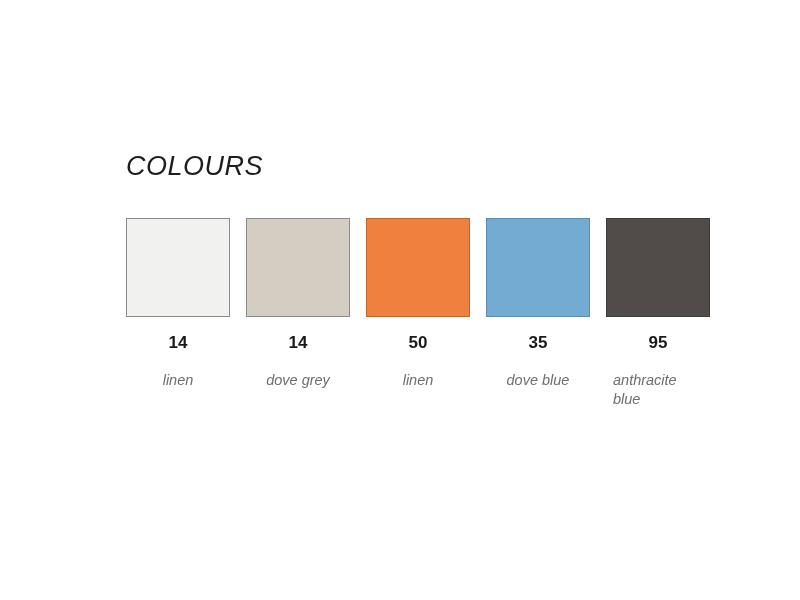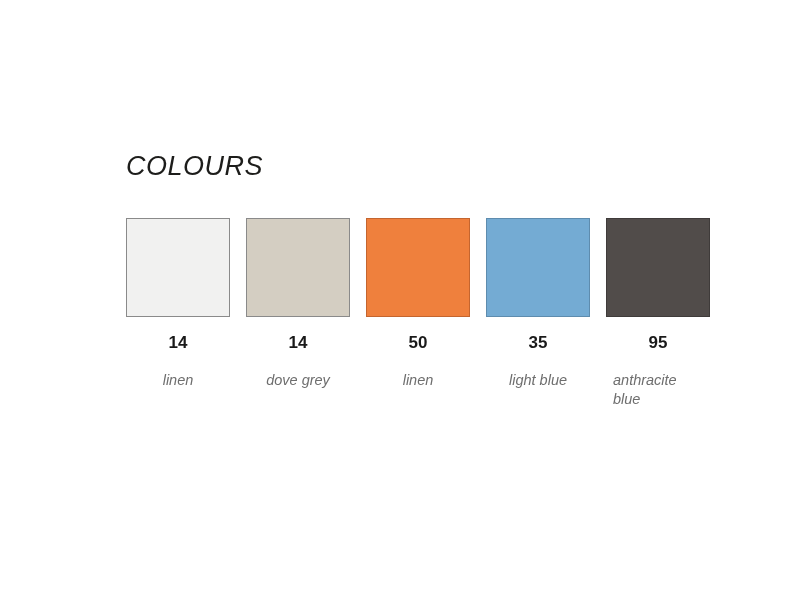--- a/index.html
+++ b/index.html
@@ -109,21 +109,21 @@
 
       <div class="swatch-item">
         <div class="swatch-chip" style="background-color: rgb(239, 128, 61); border-color: rgb(196, 101, 47);"></div>
         <div class="swatch-code">50</div>
         <div class="swatch-name">linen</div>
       </div>
 
       <div class="swatch-item">
         <div class="swatch-chip" style="background-color: rgb(116, 171, 211); border-color: rgb(94, 140, 174);"></div>
         <div class="swatch-code">35</div>
-        <div class="swatch-name">light blue</div>
+        <div class="swatch-name">dove blue</div>
       </div>
 
       <div class="swatch-item">
         <div class="swatch-chip" style="background-color: rgb(81, 76, 74); border-color: rgb(63, 59, 58);"></div>
         <div class="swatch-code">95</div>
         <div class="swatch-name">anthracite blue</div>
       </div>
 
     </div>
   </section>

